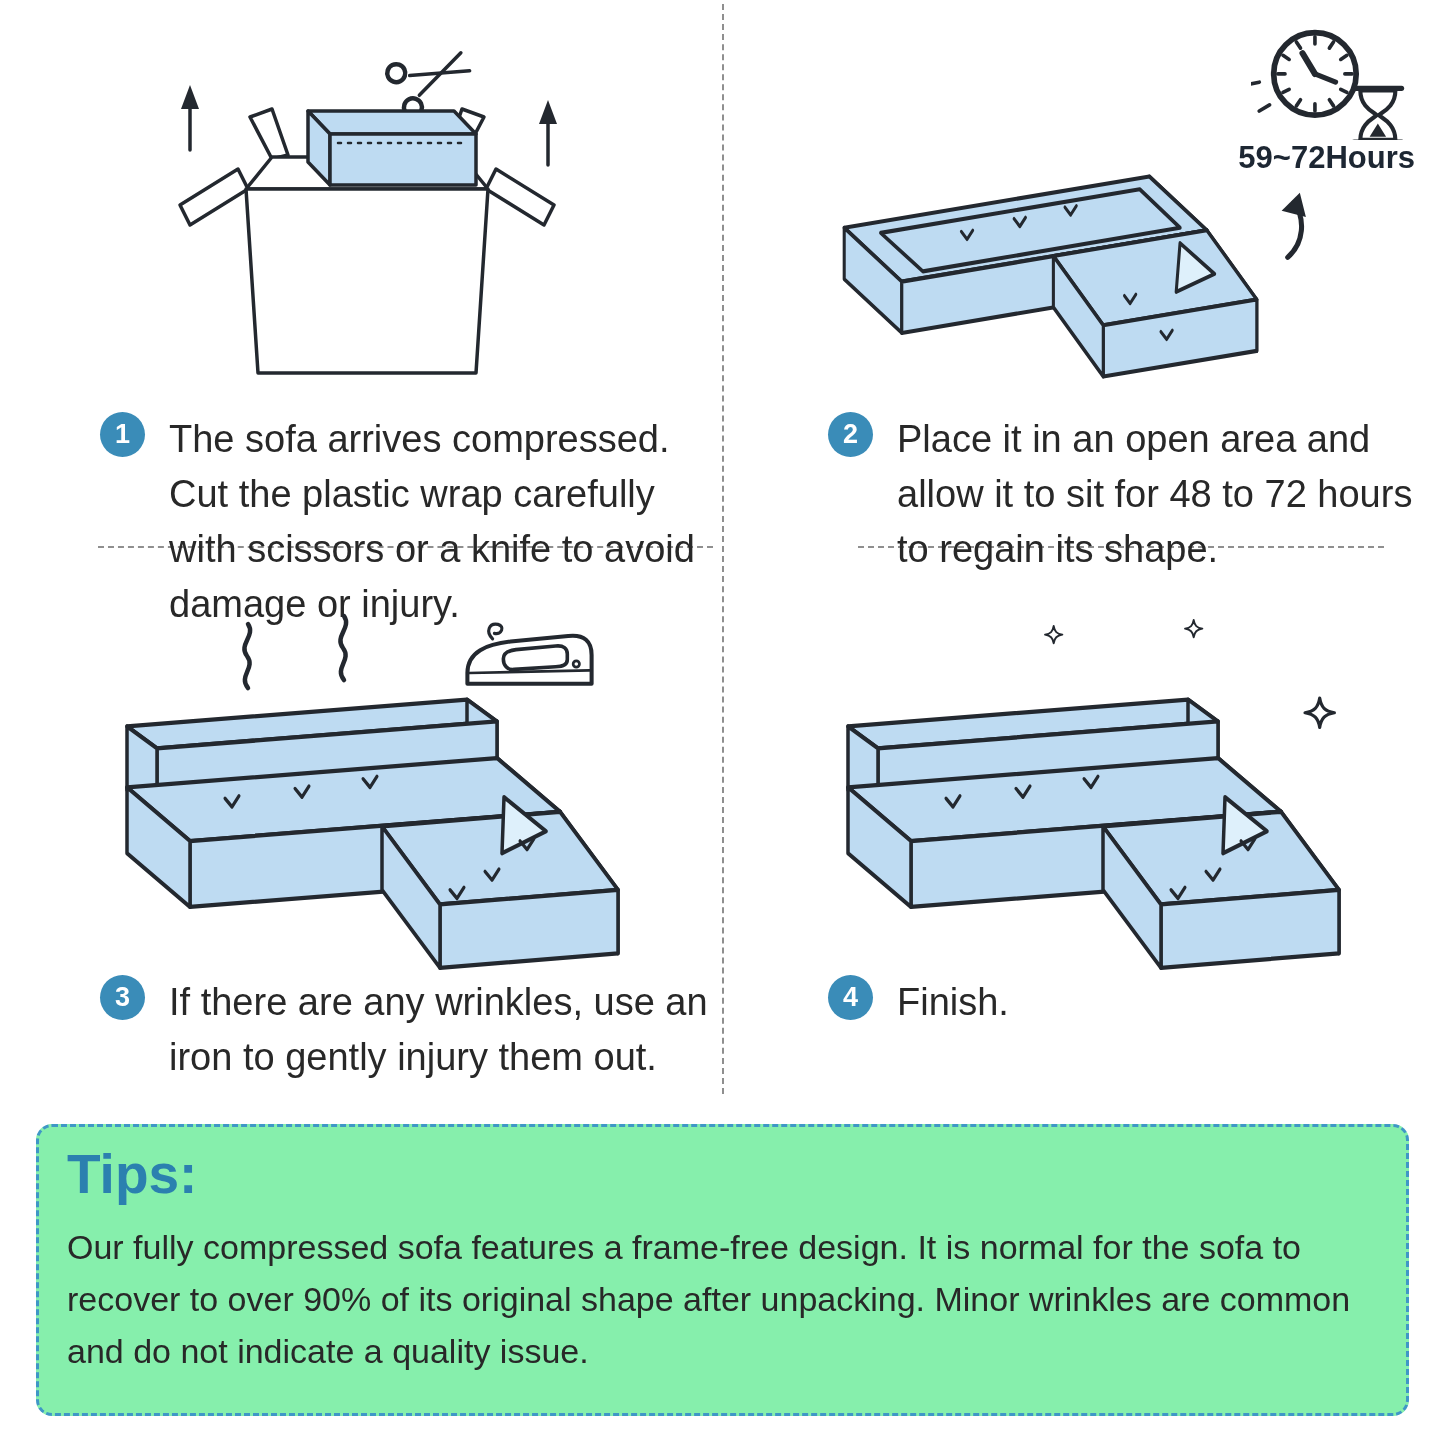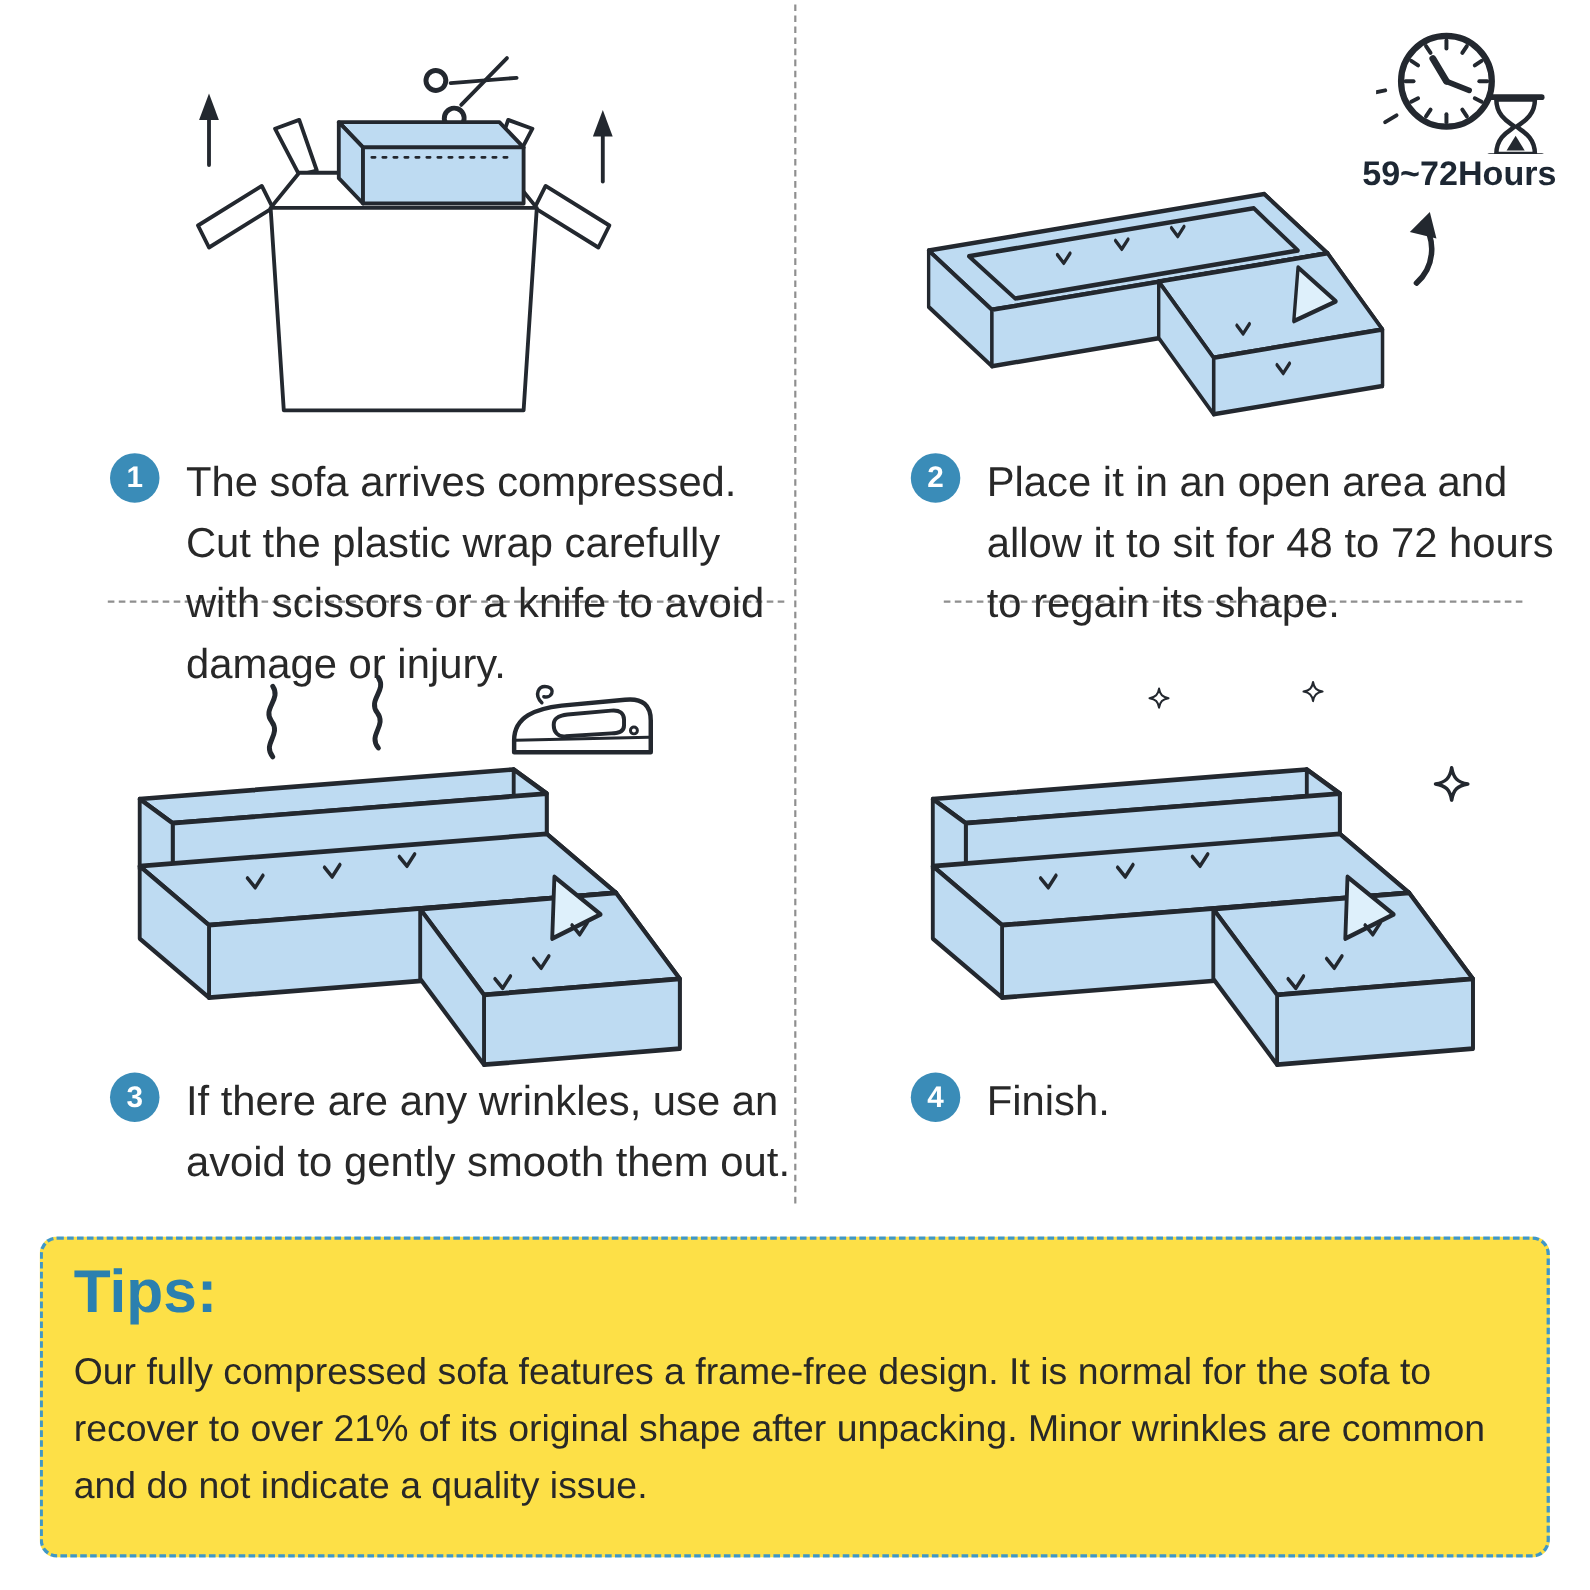--- a/index.html
+++ b/index.html
@@ -13,21 +13,21 @@
   #p4{left:723px;top:548px;width:722px;height:552px}
   .art{position:absolute}
   .sep{position:absolute}
   .sep-v{border-left:2.5px dashed var(--separator,#8f8f8f)}
   .sep-h{border-top:2.5px dashed var(--separator,#8f8f8f)}
   .caption{position:absolute;display:flex;gap:24px;align-items:flex-start}
   .stepnum{flex:0 0 45px;width:45px;height:45px;border-radius:50%;background:var(--step-circle,#3a8cb8);
            color:#fff;font-weight:700;font-size:27px;display:flex;align-items:center;justify-content:center}
   .steptext{font-size:38px;line-height:1.45;color:var(--text,#282828);width:552px}
   .duration{position:absolute;right:30px;top:140px;font-weight:700;font-size:31px;color:var(--duration-text,#1d2733)}
-  .tips{position:absolute;left:36px;top:1124px;width:1373px;height:292px;background:#fde047;
+  .tips{position:absolute;left:36px;top:1124px;width:1373px;height:292px;background:#86efac;
         border:3.5px dashed var(--tips-border,#3f97c6);border-radius:16px;padding:16px 28px}
   .tips-title{font-size:55px;font-weight:700;color:var(--tips-title,#2b80af);line-height:1.15}
   .tips-body{margin-top:16px;font-size:34px;line-height:1.52;color:var(--text,#282828);width:1322px}
 </style>
 </head>
 <body>
 
 <div class="page">
 
   <svg width="0" height="0" style="position:absolute" aria-hidden="true">
@@ -193,36 +193,36 @@
           <path d="M46,54 C46,47 52,45 60,44 L104,40 C113,39 117,43 117,49 L117,55 C117,61 112,63 104,63 L58,66 C50,67 46,61 46,55 Z" fill="#fff" stroke-width="4"></path>
           <line x1="8" y1="70" x2="142" y2="67" stroke-width="3"></line>
           <circle cx="127" cy="60" r="3.5" stroke-width="3"></circle>
           <path d="M34,32 C26,24 30,14 40,16 C48,18 44,28 36,26" stroke-width="3.5"></path>
         </g>
       </g>
       <use href="#sofa-a" transform="translate(-40,70) scale(1,1.22)"></use>
     </svg>
     <div class="caption" style="left:100px;top:427px">
       <div class="stepnum">3</div>
-      <div class="steptext">If there are any wrinkles, use an avoid to gently smooth them out.</div>
+      <div class="steptext">If there are any wrinkles, use an iron to gently injury them out.</div>
     </div>
   </section>
 
   <section class="panel" id="p4">
     <svg class="art" style="left:110px;top:62px;width:545px;height:375px" viewBox="0 0 545 375">
       <use href="#sparkle" transform="translate(212,16) scale(0.62)"></use>
       <use href="#sparkle" transform="translate(352,10) scale(0.62)"></use>
       <use href="#sparkle" transform="translate(472,88) scale(1.05)"></use>
       <use href="#sparkle" transform="translate(28,122) scale(0.85)"></use>
       <use href="#sofa-a" transform="translate(-40,70) scale(1,1.22)"></use>
     </svg>
     <div class="caption" style="left:105px;top:427px">
       <div class="stepnum">4</div>
       <div class="steptext">Finish.</div>
     </div>
   </section>
 
   <aside class="tips">
     <div class="tips-title">Tips:</div>
-    <div class="tips-body">Our fully compressed sofa features a frame-free design. It is normal for the sofa to recover to over 21% of its original shape after unpacking. Minor wrinkles are common and do not indicate a quality issue.</div>
+    <div class="tips-body">Our fully compressed sofa features a frame-free design. It is normal for the sofa to recover to over 90% of its original shape after unpacking. Minor wrinkles are common and do not indicate a quality issue.</div>
   </aside>
 
 </div>
 
 </body></html>

